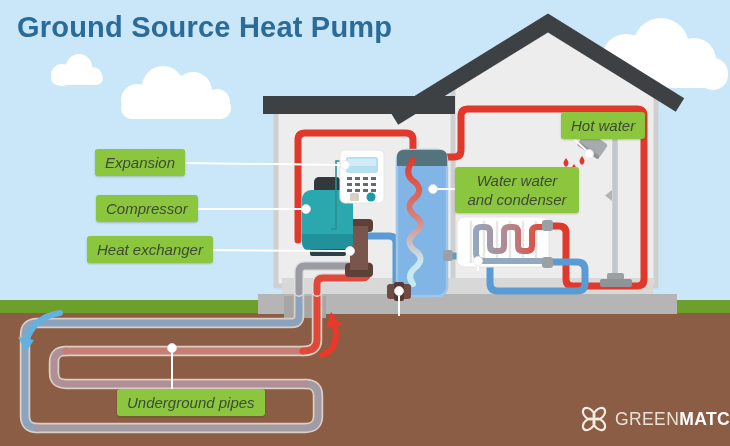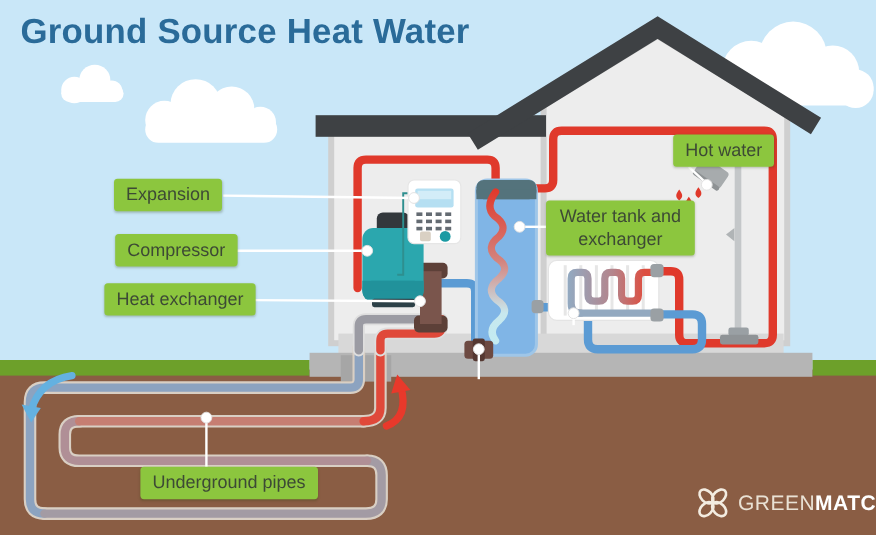--- a/index.html
+++ b/index.html
@@ -4,21 +4,21 @@
 <style>
   html,body{margin:0;padding:0;}
   body{width:730px;height:446px;position:relative;overflow:hidden;
        font-family:"Liberation Sans", sans-serif;background:#c9e7f8;}
   .stage{position:absolute;inset:0;width:730px;height:446px;}
   svg.scene{position:absolute;left:0;top:0;}
   .title{position:absolute;left:17px;top:11px;margin:0;
          font-size:29px;font-weight:bold;color:#2a6b99;letter-spacing:.2px;}
   .lbl{position:absolute;background:#8cc63e;color:#3d4a35;
        font-size:15px;line-height:19px;padding:4px 10px;border-radius:3px;
-       white-space:nowrap;box-shadow:0 1px 2px rgba(40,60,10,.25);}
+       white-space:nowrap;box-shadow:0 1px 2px rgba(40,60,10,.25);font-style:italic;}
   .lbl.wrap{white-space:normal;width:104px;text-align:center;}
   .logo{position:absolute;left:579px;top:404px;display:flex;align-items:center;gap:6px;}
   .logo .txt{font-size:17.5px;letter-spacing:.4px;}
   .logo .g{color:#e9e1d4;font-weight:400;margin-top:12px;}
   .logo .m{color:#ffffff;font-weight:700;}
 </style>
 </head>
 <body>
 
 <div class="stage">
@@ -212,27 +212,27 @@
         <circle cx="306" cy="209" r="4.5"></circle>
     <circle cx="350" cy="251" r="4.5"></circle>
         <circle cx="589" cy="154" r="4.5"></circle>
     <circle cx="433" cy="189" r="4.5"></circle>
         <circle cx="478" cy="261" r="4.5"></circle>
     <circle cx="399" cy="291" r="4.5"></circle>
         <circle cx="172" cy="348" r="4.5"></circle>
   </g>
 </svg>
 
-<h1 class="title">Ground Source Heat Water</h1>
+<h1 class="title">Ground Source Heat Pump</h1>
 
 <div class="lbl" style="left:95px;top:149px">Expansion</div>
 <div class="lbl" style="left:96px;top:195px">Compressor</div>
 <div class="lbl" style="left:87px;top:236px">Heat exchanger</div>
 <div class="lbl" style="left:561px;top:112px">Hot water</div>
-<div class="lbl wrap" style="left:455px;top:167px">Water tank and exchanger</div>
+<div class="lbl wrap" style="left:455px;top:167px">Water water and condenser</div>
 <div class="lbl" style="left:117px;top:389px">Underground pipes</div>
 
 <div class="logo">
   <svg width="30" height="30" viewBox="-15 -15 30 30">
     <g fill="none" stroke="#f3ece1" stroke-width="2.2">
       <ellipse cx="0" cy="-7.5" rx="4.6" ry="6.8" transform="rotate(45)"></ellipse>
       <ellipse cx="0" cy="-7.5" rx="4.6" ry="6.8" transform="rotate(135)"></ellipse>
       <ellipse cx="0" cy="-7.5" rx="4.6" ry="6.8" transform="rotate(225)"></ellipse>
       <ellipse cx="0" cy="-7.5" rx="4.6" ry="6.8" transform="rotate(315)"></ellipse>
     </g>

